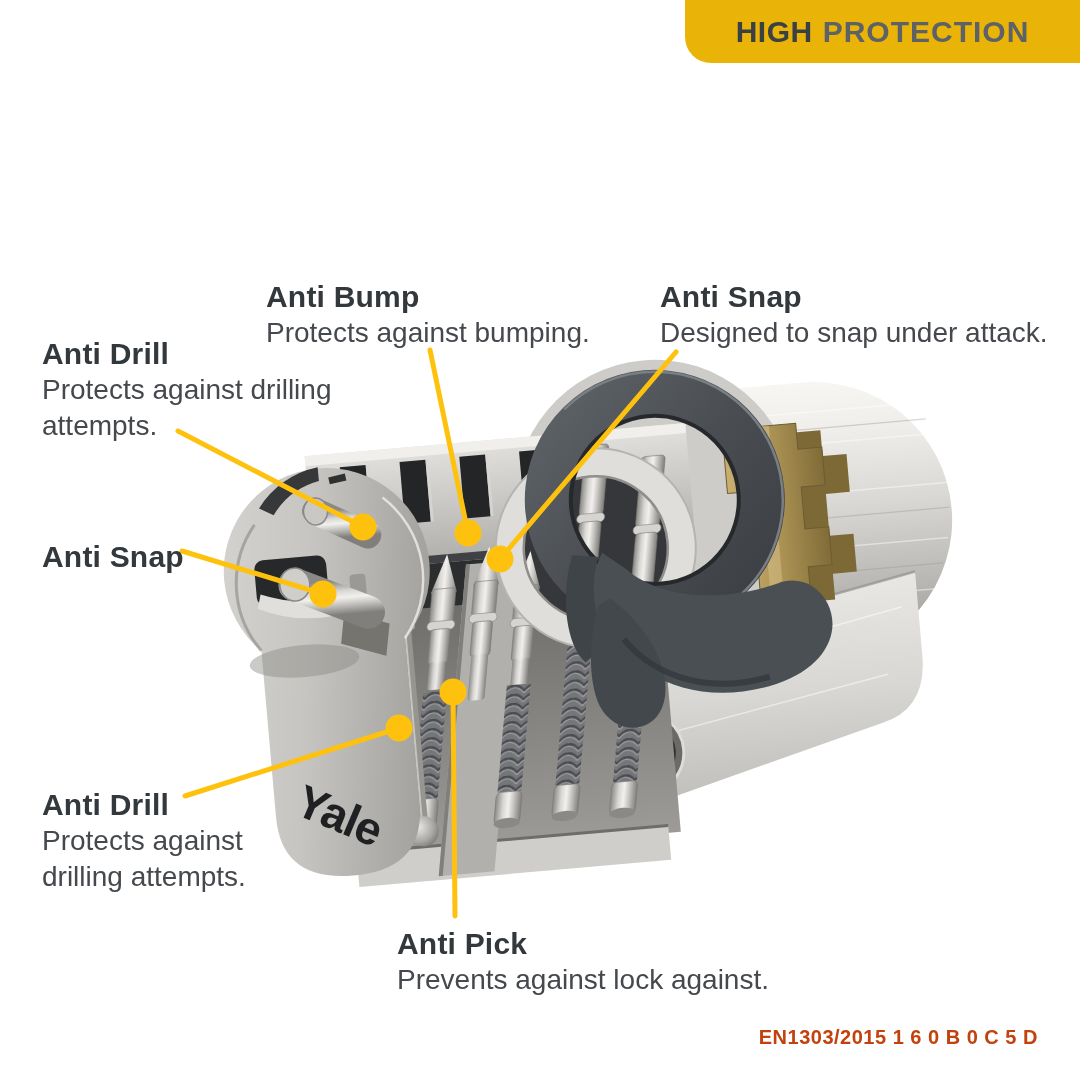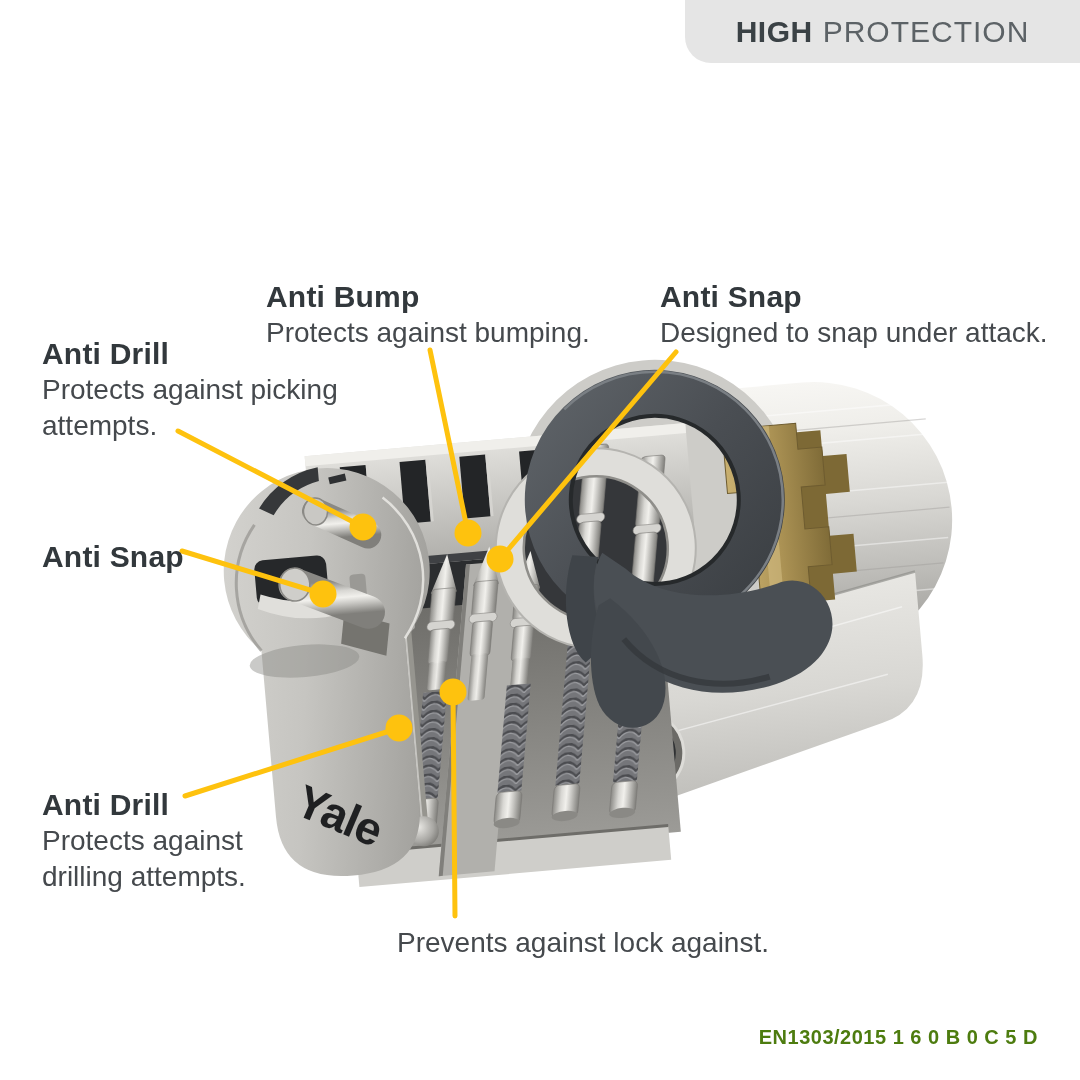--- a/index.html
+++ b/index.html
@@ -2,26 +2,26 @@
 <html><head>
 <meta charset="utf-8">
 <style>
   html,body{margin:0;padding:0;width:1080px;height:1080px;background:#ffffff;overflow:hidden;
             font-family:"Liberation Sans", sans-serif;}
   #stage{position:relative;width:1080px;height:1080px;background:#fff;}
   #lock-svg{position:absolute;left:0;top:0;}
   .callout{position:absolute;}
   .callout-title{font-size:30px;font-weight:700;color:#32383C;line-height:37px;letter-spacing:.2px;}
   .callout-desc{font-size:28px;font-weight:400;color:#45494D;line-height:36px;white-space:pre-line;}
-  #badge{position:absolute;top:0;left:685px;right:0;height:63px;background:#e5e5e5;
+  #badge{position:absolute;top:0;left:685px;right:0;height:63px;background:#eab308;
          border-radius:0 0 0 26px;display:flex;align-items:center;justify-content:center;}
   #badge .hi{font-size:30px;font-weight:700;color:#3A4145;letter-spacing:.5px;}
-  #badge .rest{font-size:30px;font-weight:400;color:#5C6266;letter-spacing:1px;margin-left:10px;}
+  #badge .rest{font-size:30px;font-weight:700;color:#5C6266;letter-spacing:1px;margin-left:10px;}
   #footer-code{position:absolute;top:1026px;right:42px;font-size:20px;font-weight:700;
-               color:#4d7c0f;letter-spacing:.5px;}
+               color:#c2410c;letter-spacing:.5px;}
 </style>
 </head>
 <body>
 
 <div id="stage">
 
 <svg id="lock-svg" width="1080" height="1080" viewBox="0 0 1080 1080">
   <defs>
     <linearGradient id="gMetalV" x1="0" y1="0" x2="0" y2="1">
       <stop offset="0" stop-color="#F7F6F3"></stop>
@@ -283,35 +283,36 @@
   <div class="callout-desc">Designed to snap under attack.</div>
 </div>
 
 <div class="callout" style="left:266px;top:278px;width:400px;">
   <div class="callout-title">Anti Bump</div>
   <div class="callout-desc">Protects against bumping.</div>
 </div>
 
 <div class="callout" style="left:42px;top:335px;width:330px;">
   <div class="callout-title">Anti Drill</div>
-  <div class="callout-desc">Protects against picking
+  <div class="callout-desc">Protects against drilling
 attempts.</div>
 </div>
 
 <div class="callout" style="left:42px;top:538px;width:230px;">
   <div class="callout-title">Anti Snap</div>
 </div>
 
 <div class="callout" style="left:42px;top:786px;width:260px;">
   <div class="callout-title">Anti Drill</div>
   <div class="callout-desc">Protects against
 drilling attempts.</div>
 </div>
 
 <div class="callout" style="left:397px;top:925px;width:420px;">
+  <div class="callout-title">Anti Pick</div>
   <div class="callout-desc">Prevents against lock against.</div>
 </div>
 
 <div id="badge">
   <span class="hi">HIGH</span>
   <span class="rest">PROTECTION</span>
 </div>
 
 <div id="footer-code">EN1303/2015 1 6 0 B 0 C 5 D</div>
 

